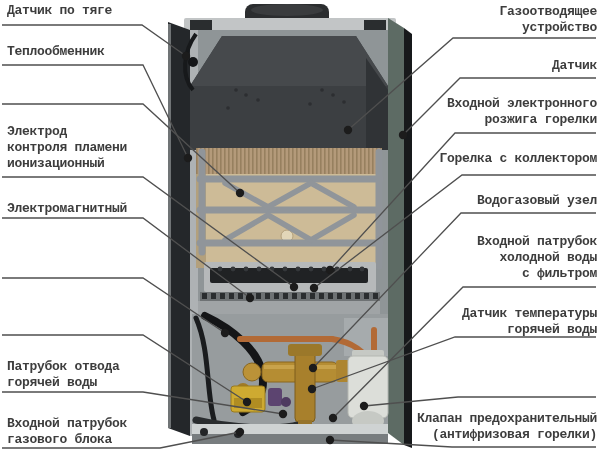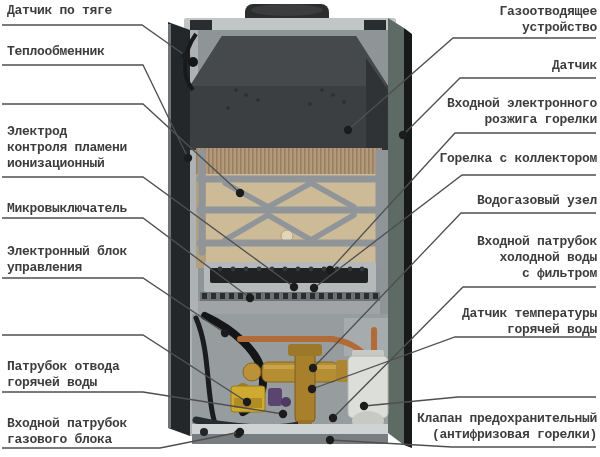--- a/index.html
+++ b/index.html
@@ -198,23 +198,21 @@
         <polyline points="596,447 452,447 330,440" class="leader"></polyline>
         <circle cx="330" cy="440" r="4.2" class="dot"></circle>
       </g>
   </svg>
 
   <div class="lbl left" style="top:3px">Датчик по тяге</div>
   <div class="lbl left" style="top:44px">Теплообменник</div>
   <div class="lbl left" style="top:124px">Электрод
 контроля пламени
 ионизационный</div>
-  <div class="lbl left" style="top:201px">Микровыключатель</div>
-  <div class="lbl left" style="top:244px">Электронный блок
-управления</div>
+  <div class="lbl left" style="top:201px">Электромагнитный</div>
   <div class="lbl left" style="top:359px">Патрубок отвода
 горячей воды</div>
   <div class="lbl left" style="top:416px">Входной патрубок
 газового блока</div>
 
   <div class="lbl right" style="top:4px">Газоотводящее
 устройство</div>
   <div class="lbl right" style="top:58px">Датчик</div>
   <div class="lbl right" style="top:96px">Входной электронного
 розжига горелки</div>

